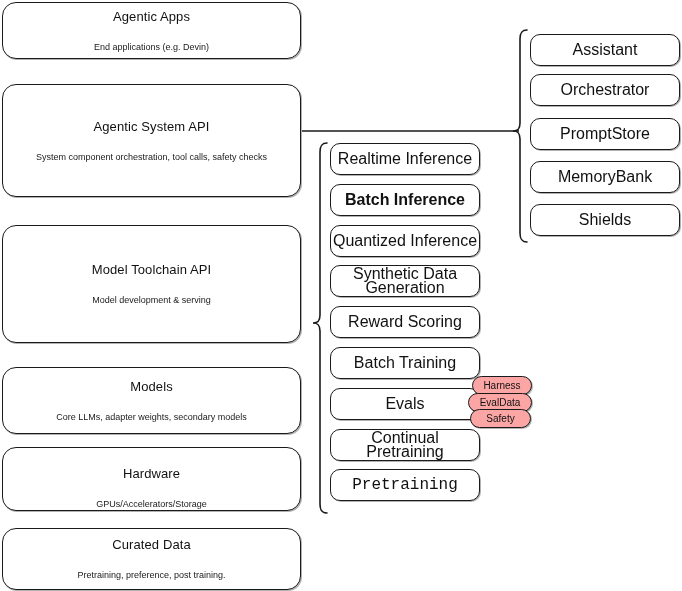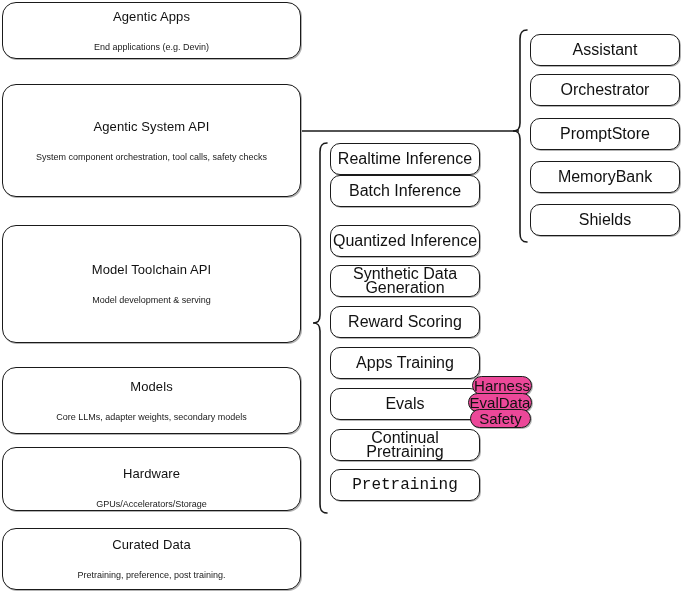--- a/index.html
+++ b/index.html
@@ -68,27 +68,27 @@
   .right-pill {
     left: 530px;
     width: 150px;
   }
 
   
   .capsule {
     position: absolute;
     box-sizing: border-box;
     border: 1.5px solid #1a1a1a;
-    background: #ec4899;
+    background: #fca5a5;
     border-radius: 11px;
     height: 19px;
     display: flex;
     align-items: center;
     justify-content: center;
-    font-size: 15px;
+    font-size: 10px;
     line-height: 12px;
     color: #111111;
     box-shadow: 1px 1px 0 rgba(0,0,0,0.30);
     z-index: 5;
   }
 
   
   .wires {
     position: absolute;
     left: 0;
@@ -152,34 +152,34 @@
   </div>
 
   <div class="node layer" style="top:528px; height:62px;">
     <div class="title">Curated Data</div>
     <div class="subtitle">Pretraining, preference, post training.</div>
   </div>
 
   <div class="node pill mid-pill" style="top:143px;">
     <span>Realtime Inference</span>
   </div>
-  <div class="node pill mid-pill" style="top:175px;">
+  <div class="node pill mid-pill" style="top:184px;font-weight:bold;">
     <span>Batch Inference</span>
   </div>
   <div class="node pill mid-pill" style="top:225px;">
     <span>Quantized Inference</span>
   </div>
   <div class="node pill mid-pill" style="top:306px;">
     <span>Reward Scoring</span>
   </div>
   <div class="node pill mid-pill" style="top:265px;">
     <span>Synthetic Data Generation</span>
   </div>
   <div class="node pill mid-pill" style="top:347px;">
-    <span>Apps Training</span>
+    <span>Batch Training</span>
   </div>
   <div class="node pill mid-pill" style="top:388px;">
     <span>Evals</span>
   </div>
   <div class="node pill mid-pill" style="top:429px;">
     <span>Continual Pretraining</span>
   </div>
   <div class="node pill mid-pill" style="top:469px;font-family:Liberation Mono, monospace;">
     <span>Pretraining</span>
   </div>

